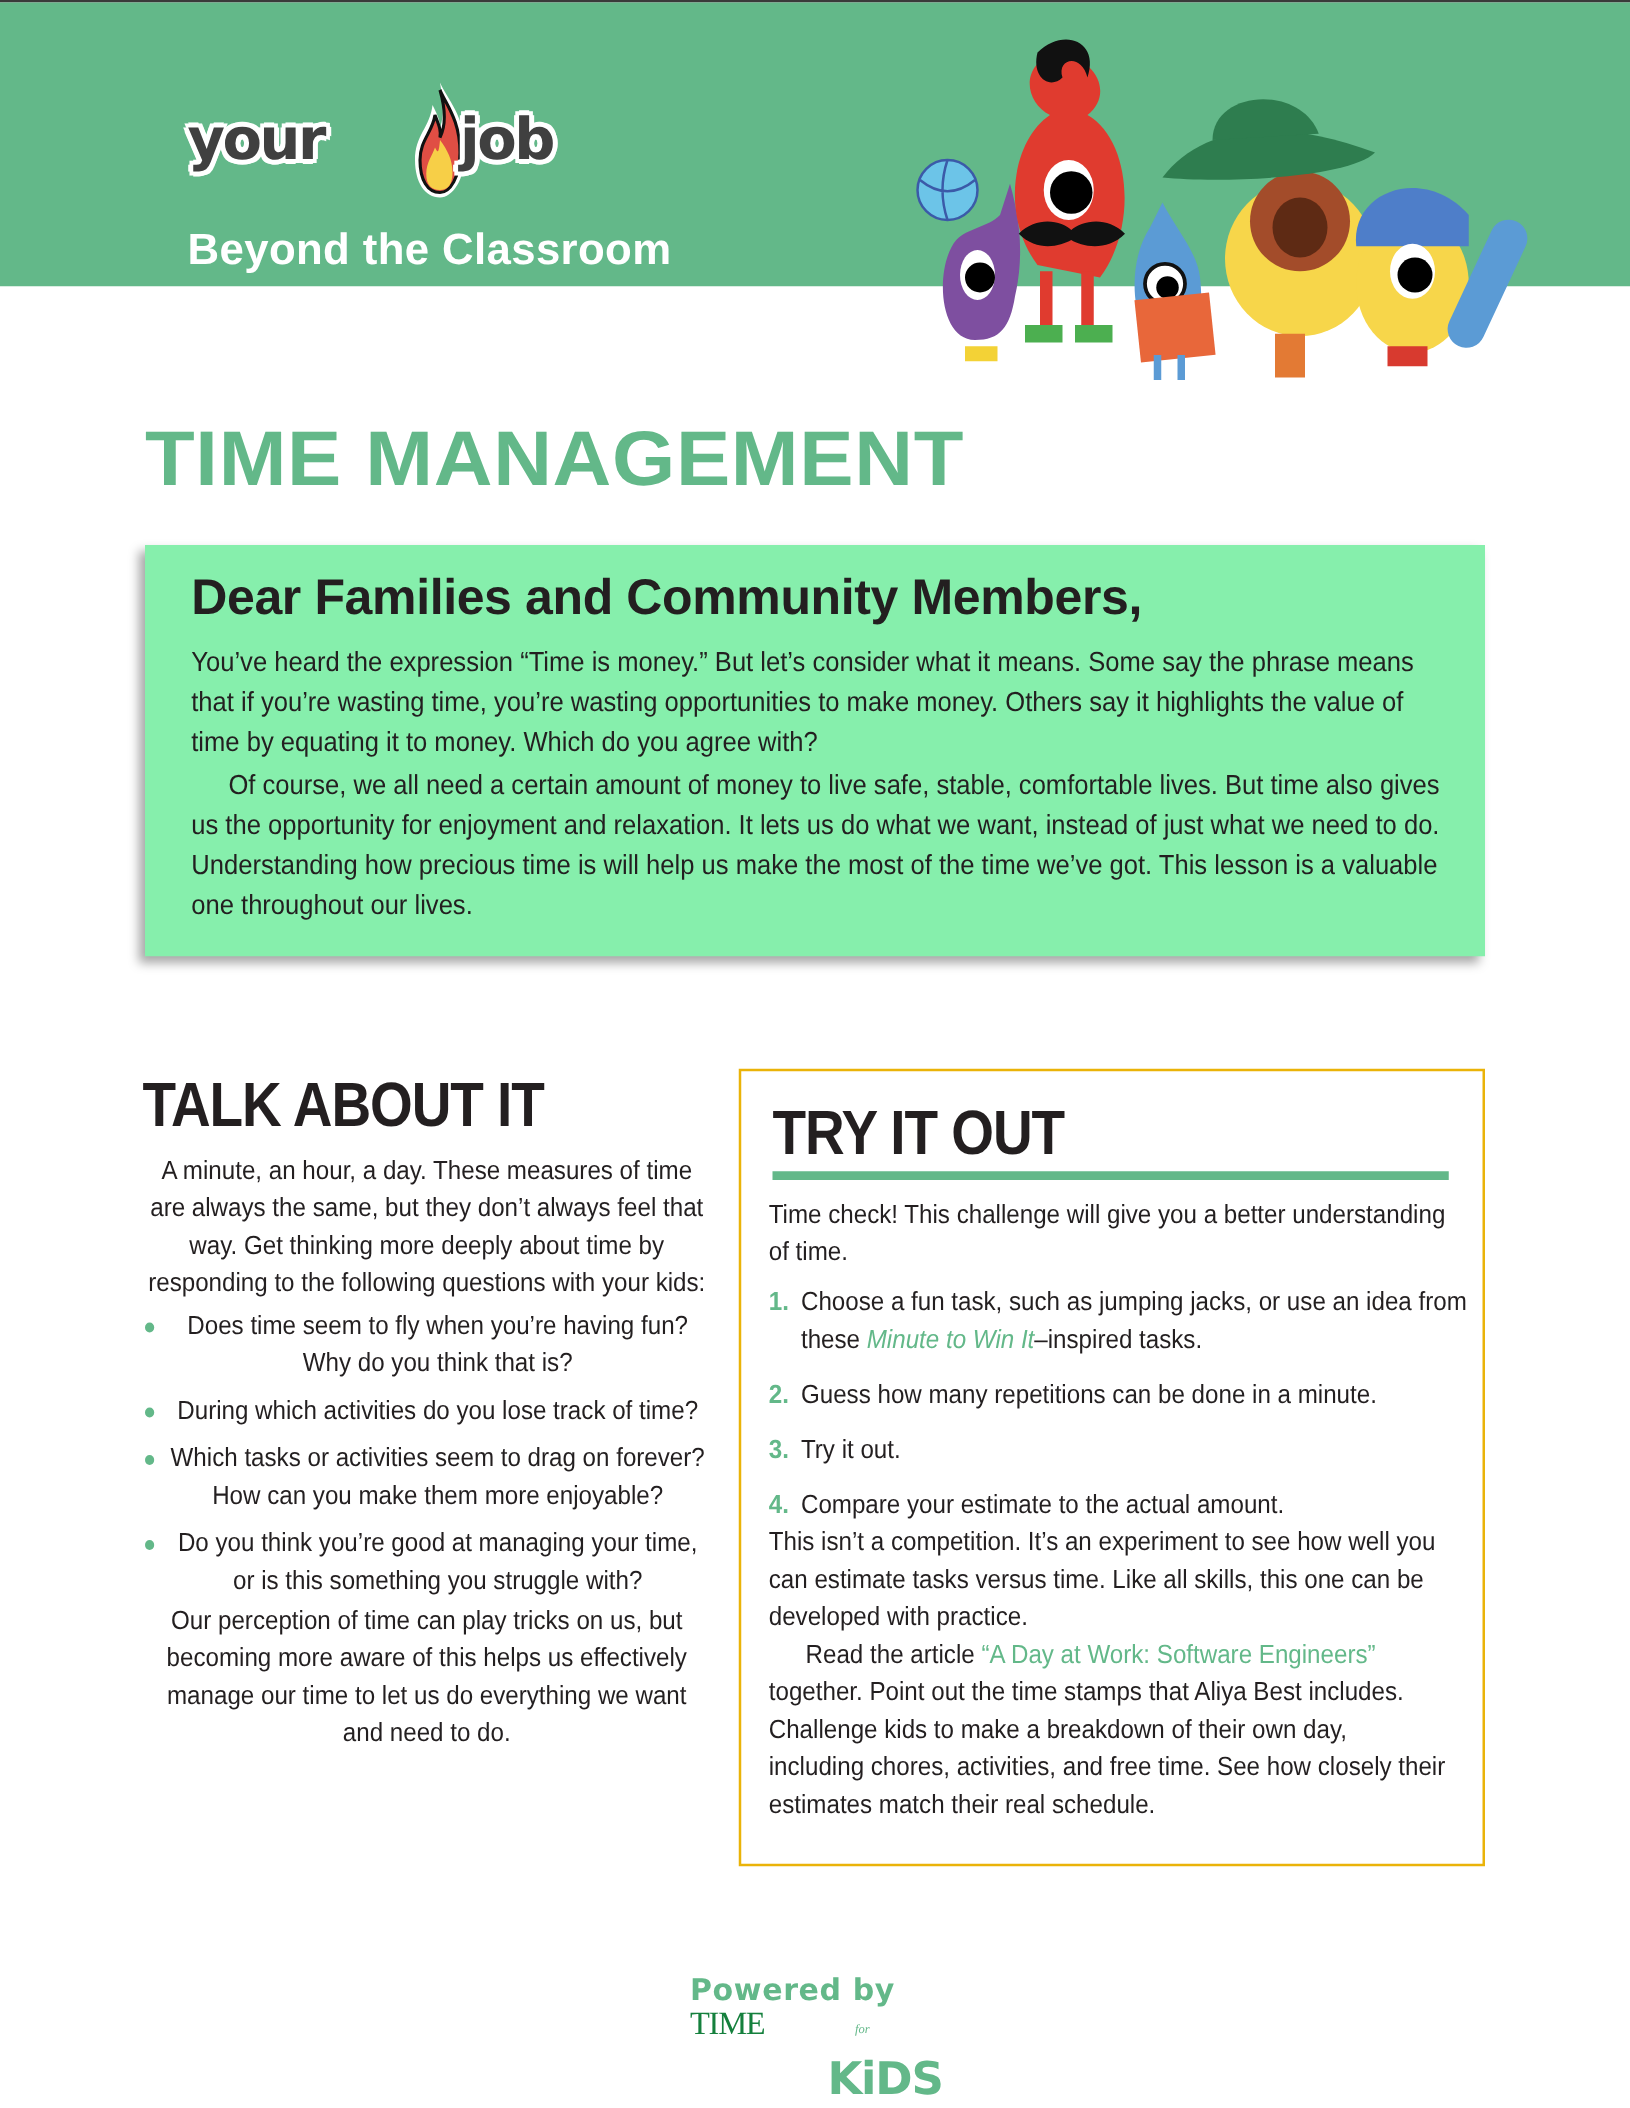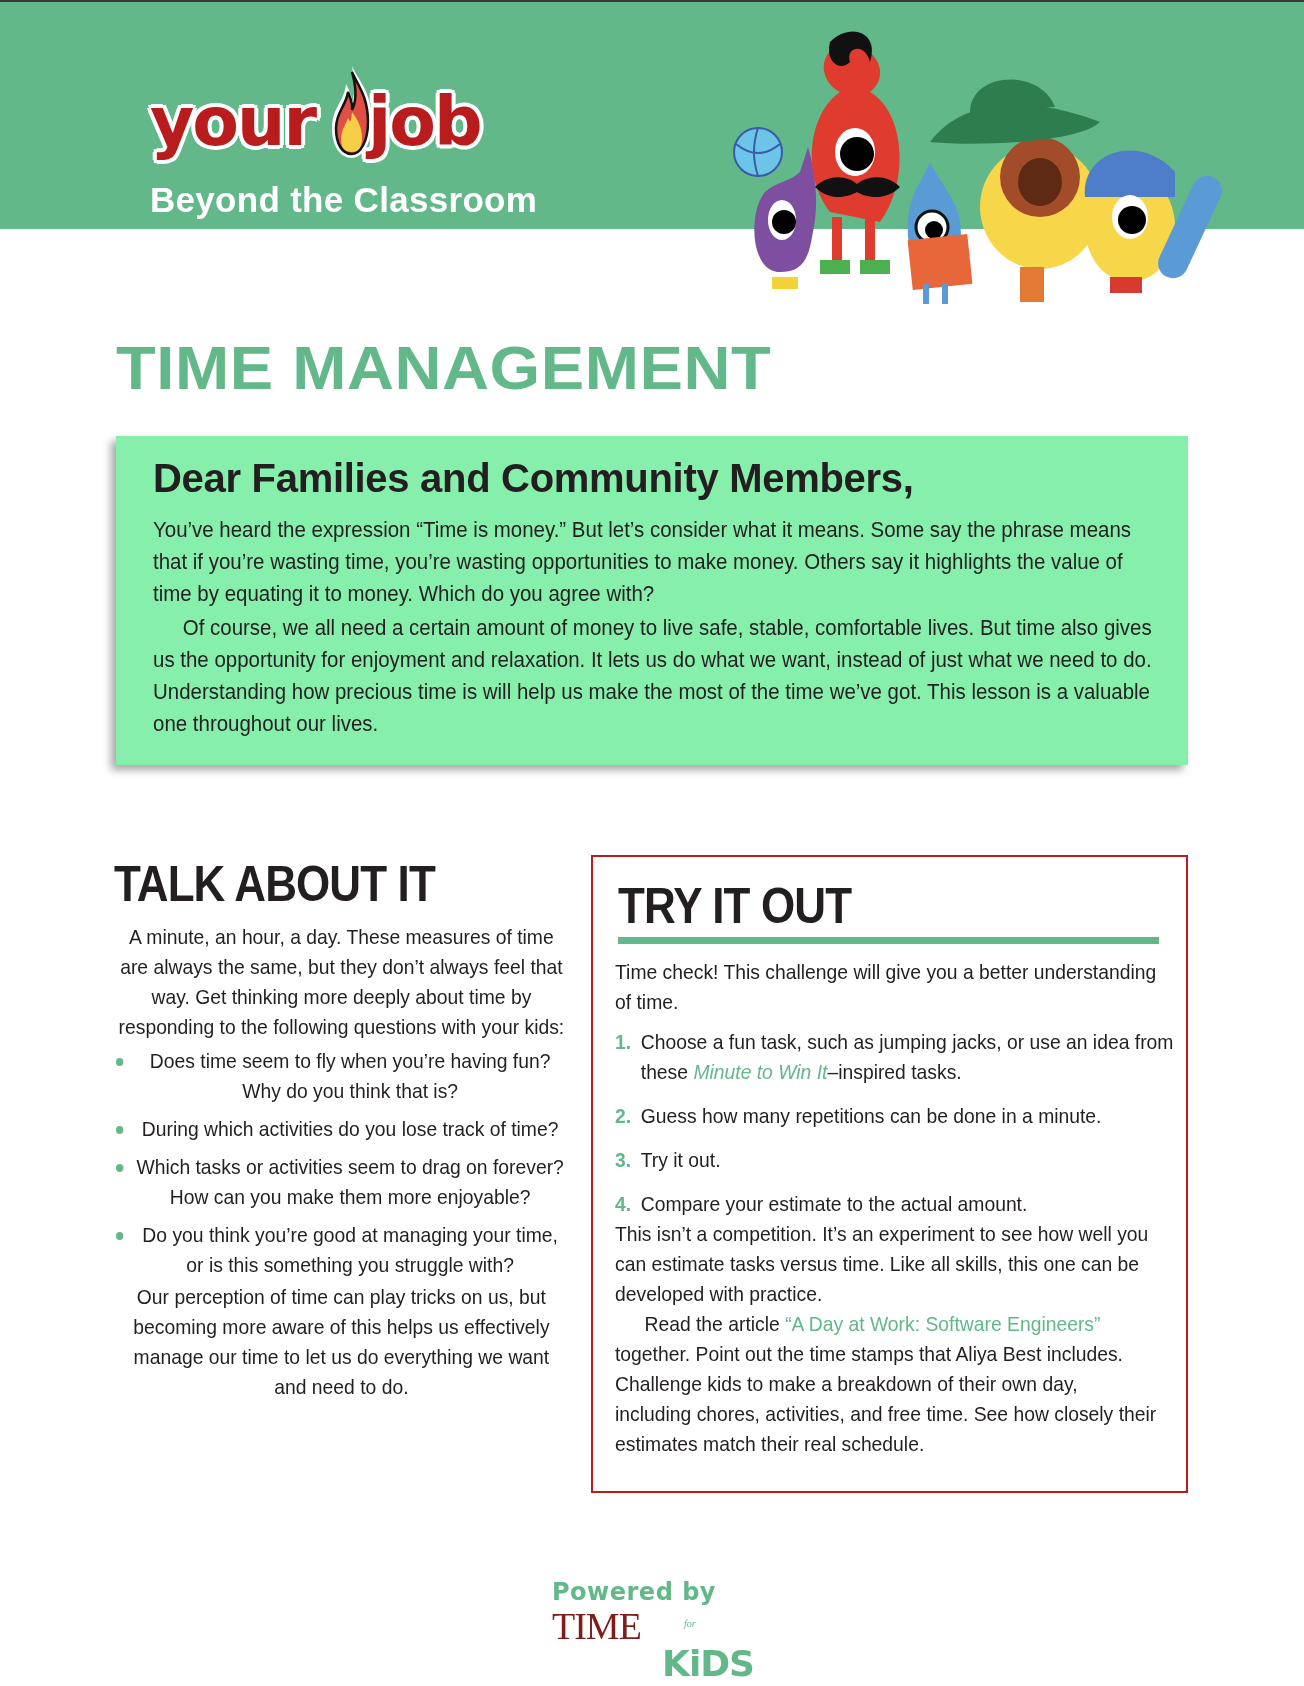--- a/index.html
+++ b/index.html
@@ -2,21 +2,21 @@
 <html><head>
 <meta charset="utf-8">
 <style>
   html, body { margin:0; padding:0; }
   body { width:1304px; height:1686px; position:relative; background:#ffffff; overflow:hidden;
          font-family:"Liberation Sans", sans-serif; color:#231f20; }
   .topline { position:absolute; left:0; top:0; width:1304px; height:2px; background:#3a3a3a; }
   .band { position:absolute; left:0; top:2px; width:1304px; height:227px; background:#63b889; }
   .logo { position:absolute; left:150px; top:62px; height:110px; }
   .logo-word { position:absolute; top:26px; font-family:"DejaVu Sans", sans-serif; font-weight:bold;
-               font-size:68px; letter-spacing:-2px; color:#b91c1c; line-height:1;
+               font-size:46px; letter-spacing:-2px; color:#404040; line-height:1;
                text-shadow: -3px -3px 0 #fff, 3px -3px 0 #fff, -3px 3px 0 #fff, 3px 3px 0 #fff,
                             0 4px 0 #fff, 0 -4px 0 #fff, 4px 0 0 #fff, -4px 0 0 #fff; }
   .logo-your { left:0; }
   .logo-job { left:218px; }
   .flame { position:absolute; left:178px; top:0px; width:48px; height:100px; }
   .subtitle { position:absolute; left:150px; top:180px; font-size:35px; font-weight:bold; color:#ffffff;
               font-family:"Liberation Sans", sans-serif; letter-spacing:0.3px; }
   .chars { position:absolute; left:720px; top:22px; width:520px; height:290px; }
 
   .title { position:absolute; left:116px; top:332px; font-size:62px; font-weight:bold; color:#63b889;
@@ -33,37 +33,37 @@
 
   .talk-h { position:absolute; left:114px; top:855px; font-size:50px; font-weight:bold; margin:0;
             letter-spacing:-1px; transform:scaleX(0.88); transform-origin:left; color:#231f20; }
   .col-left { position:absolute; left:116px; top:922px; width:480px; font-size:21px; line-height:30px; color:#231f20;text-align:center; }
   .col-left p { margin:0; transform:scaleX(0.92); transform-origin:left; width:490px; }
   .bullets { list-style:none; margin:4px 0 0 0; padding:0; }
   .bullets li { position:relative; padding-left:22px; margin-bottom:8px; transform:scaleX(0.92); transform-origin:left; width:465px; }
   .bullet-dot { position:absolute; left:0; top:12px; width:8px; height:8px; border-radius:50%; background:#63b889; }
   .closing { margin-top:-6px !important; }
 
-  .try-box { position:absolute; left:591px; top:855px; width:597px; height:638px; border:2px solid #b91c1c; box-sizing:border-box; }
+  .try-box { position:absolute; left:591px; top:855px; width:597px; height:638px; border:2px solid #eab308; box-sizing:border-box; }
   .try-h { position:absolute; left:25px; top:20px; margin:0; font-size:50px; font-weight:bold; letter-spacing:-1px;
            transform:scaleX(0.88); transform-origin:left; color:#231f20; }
   .try-rule { position:absolute; left:25px; top:80px; width:541px; height:7px; background:#63b889; }
   .try-body { position:absolute; left:22px; top:100px; width:550px; font-size:21px; line-height:30px; color:#231f20; }
   .try-body p { margin:0; transform:scaleX(0.92); transform-origin:left; width:590px; }
   .steps { list-style:none; margin:10px 0 0 0; padding:0; }
   .steps li { position:relative; padding-left:28px; margin-bottom:14px; transform:scaleX(0.92); transform-origin:left; width:590px; }
   .steps .num { position:absolute; left:0; top:0; color:#63b889; font-weight:bold; }
   .steps li:last-child { margin-bottom:0; }
   .green-link { color:#63b889; }
   .green-link.italic { font-style:italic; }
   .try-body .indent { text-indent:32px; }
 
   .footer { position:absolute; left:552px; top:1578px; width:210px; height:70px; }
   .powered { position:absolute; left:0; top:0; font-size:24px; font-weight:bold; color:#63b889; font-family:"DejaVu Sans", sans-serif; letter-spacing:0.5px; }
-  .time { position:absolute; left:0; top:26px; font-family:"Liberation Serif", serif; font-size:38px; color:#7f1d1d; letter-spacing:-1px; }
+  .time { position:absolute; left:0; top:26px; font-family:"Liberation Serif", serif; font-size:26px; color:#15803d; letter-spacing:-1px; }
   .for { position:absolute; left:96px; top:40px; font-family:"Liberation Serif", serif; font-size:10px; font-style:italic; color:#63b889;margin-left:36px; }
   .kids { position:absolute; left:110px; top:28px; font-family:"DejaVu Sans", sans-serif; font-size:36px; font-weight:bold; color:#63b889; letter-spacing:-1px;margin-top:37px; }
 </style>
 </head>
 <body>
 
 <div class="topline"></div>
 <div class="band"></div>
 
 <div class="logo">

